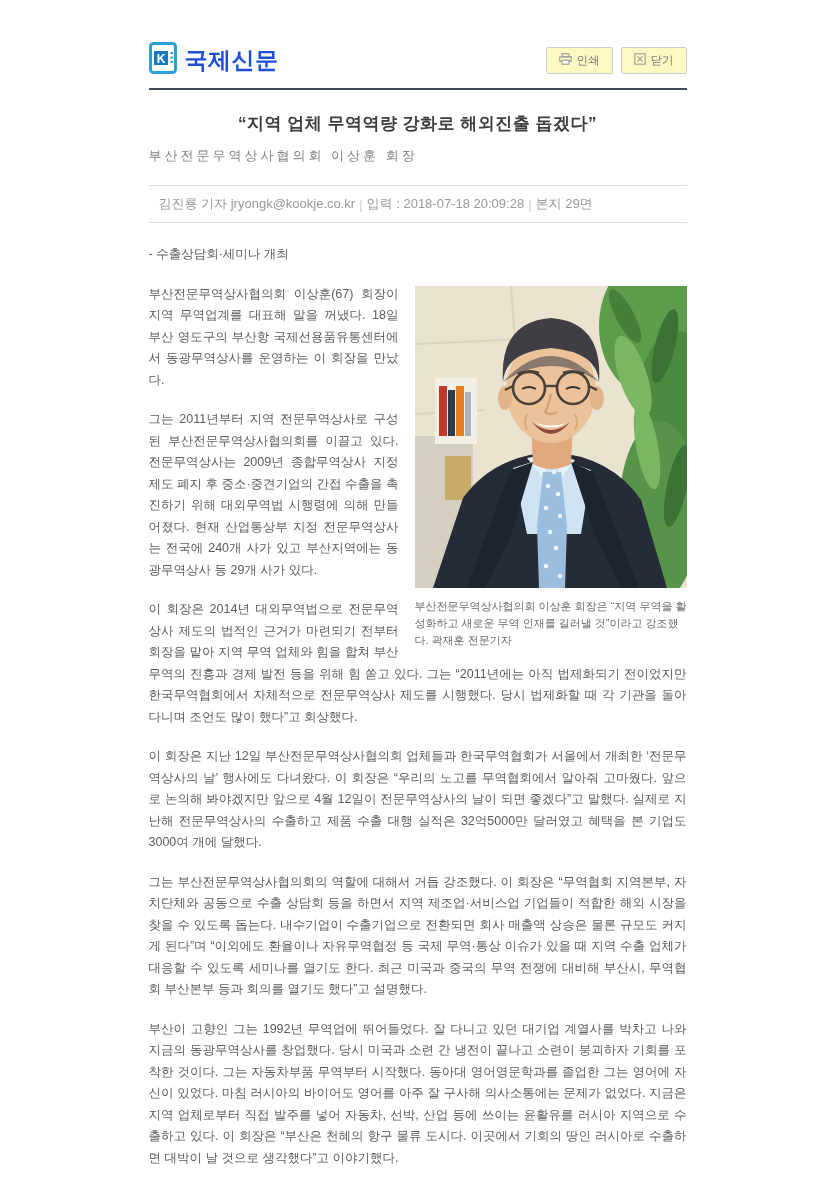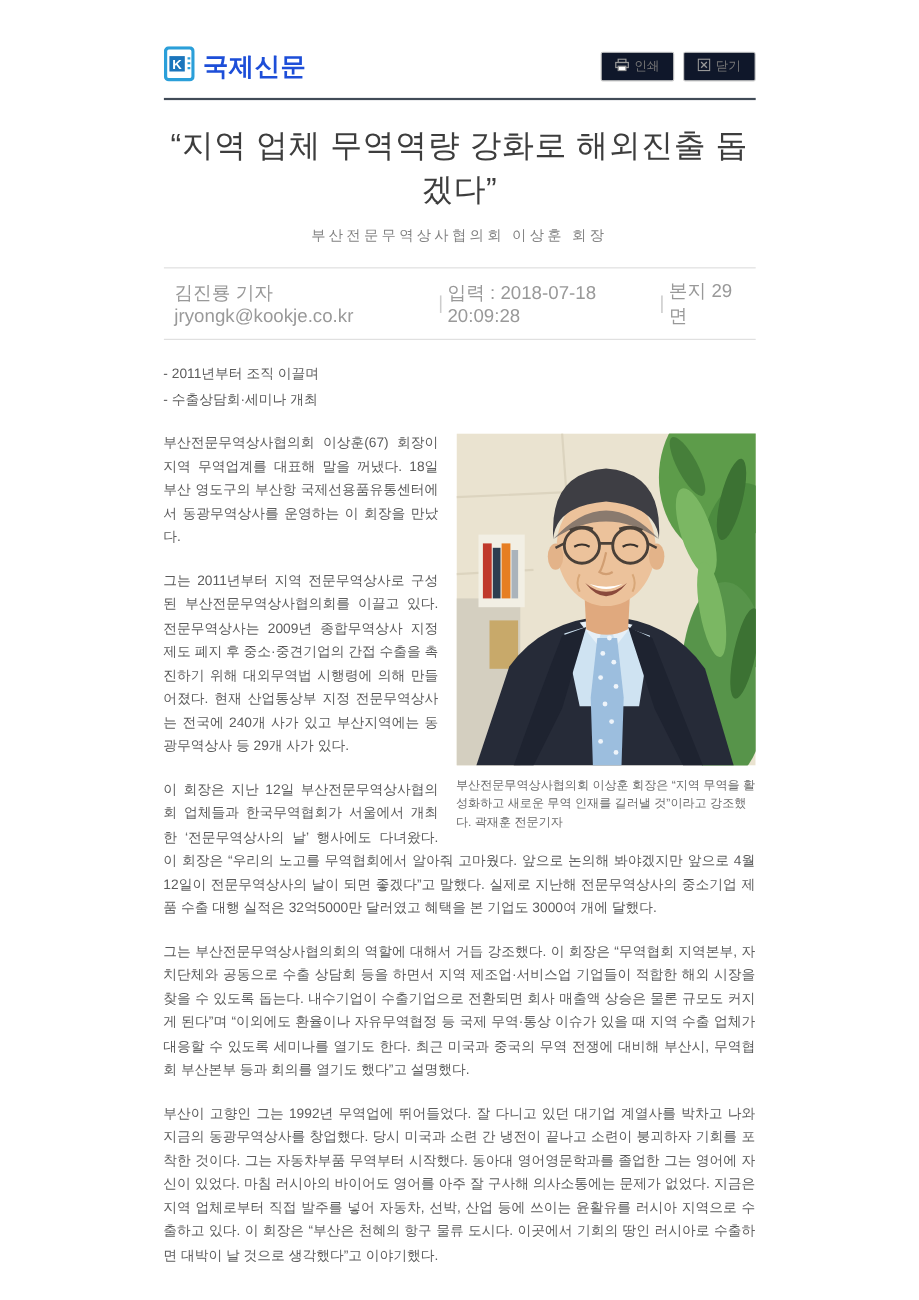--- a/index.html
+++ b/index.html
@@ -34,50 +34,50 @@
     font-weight: 700;
     color: #1d4ed8;
     letter-spacing: 0.5px;
   }
   .head-buttons { display: flex; gap: 8px; }
   .hbtn {
     display: inline-flex;
     align-items: center;
     gap: 5px;
     border: 1px solid #ccc;
-    background: #0f172a;
+    background: #fef9c3;
     color: #777;
     font-size: 11.5px;
     padding: 5px 12px;
     border-radius: 2px;
     cursor: pointer;
     font-family: inherit;
   }
   
   .headline {
     text-align: center;
-    font-size: 29px;
-    font-weight: 400;
+    font-size: 17px;
+    font-weight: 700;
     color: #3d3d3d;
     margin: 22px 0 12px;
     letter-spacing: 0.5px;
   }
   .sub-headline {
-    text-align: center;
+    text-align: left;
     font-size: 13px;
     color: #828282;
     letter-spacing: 3px;
     margin-bottom: 20px;
   }
   
   .byline-bar {
     border-top: 1px solid #ddd;
     border-bottom: 1px solid #ddd;
     padding: 9px 10px;
-    font-size: 17px;
+    font-size: 13px;
     color: #999;
     display: flex;
     align-items: center;
     gap: 4px;
   }
   .byline-bar .sep { color: #ccc; }
   
   .article-body {
     margin-top: 20px;
     font-size: 12.5px;
@@ -155,21 +155,20 @@
       <span>김진룡 기자 jryongk@kookje.co.kr</span>
       <span class="sep">|</span>
       <span>입력 : 2018-07-18 20:09:28</span>
       <span class="sep">|</span>
       <span>본지 29면</span>
     </div>
 
     <div class="article-body clearfix">
 
       <div class="bullets">
-        <div>- 2011년부터 조직 이끌며</div>
         <div>- 수출상담회·세미나 개최</div>
       </div>
 
 
       <figure class="photo-figure">
         <span class="photo-frame">
           <svg width="272" height="302" viewBox="0 0 272 302">
 
             <rect width="272" height="302" fill="#eae3d0"></rect>
             <line x1="0" y1="58" x2="175" y2="50" stroke="#dcd4bf" stroke-width="2"></line>
@@ -247,20 +246,21 @@
 
             <path d="M112,128 Q108,136 112,144" stroke="#d8a778" stroke-width="1.8" fill="none"></path>
             <path d="M160,128 Q164,136 160,144" stroke="#d8a778" stroke-width="1.8" fill="none"></path>
           </svg>
         </span>
         <figcaption class="photo-caption">부산전문무역상사협의회 이상훈 회장은 “지역 무역을 활성화하고 새로운 무역 인재를 길러낼 것”이라고 강조했다. 곽재훈 전문기자</figcaption>
       </figure>
 
       <p class="para">부산전문무역상사협의회 이상훈(67) 회장이 지역 무역업계를 대표해 말을 꺼냈다. 18일 부산 영도구의 부산항 국제선용품유통센터에서 동광무역상사를 운영하는 이 회장을 만났다.</p>
       <p class="para">그는 2011년부터 지역 전문무역상사로 구성된 부산전문무역상사협의회를 이끌고 있다. 전문무역상사는 2009년 종합무역상사 지정제도 폐지 후 중소·중견기업의 간접 수출을 촉진하기 위해 대외무역법 시행령에 의해 만들어졌다. 현재 산업통상부 지정 전문무역상사는 전국에 240개 사가 있고 부산지역에는 동광무역상사 등 29개 사가 있다.</p>
-      <p class="para">이 회장은 지난 12일 부산전문무역상사협의회 업체들과 한국무역협회가 서울에서 개최한 ‘전문무역상사의 날’ 행사에도 다녀왔다. 이 회장은 “우리의 노고를 무역협회에서 알아줘 고마웠다. 앞으로 논의해 봐야겠지만 앞으로 4월 12일이 전문무역상사의 날이 되면 좋겠다”고 말했다. 실제로 지난해 전문무역상사의 중소기업 제품 수출 대행 실적은 32억5000만 달러였고 혜택을 본 기업도 3000여 개에 달했다.</p>
+      <p class="para">이 회장은 2014년 대외무역법으로 전문무역상사 제도의 법적인 근거가 마련되기 전부터 회장을 맡아 지역 무역 업체와 힘을 합쳐 부산 무역의 진흥과 경제 발전 등을 위해 힘 쏟고 있다. 그는 “2011년에는 아직 법제화되기 전이었지만 한국무역협회에서 자체적으로 전문무역상사 제도를 시행했다. 당시 법제화할 때 각 기관을 돌아다니며 조언도 많이 했다”고 회상했다.</p>
+      <p class="para">이 회장은 지난 12일 부산전문무역상사협의회 업체들과 한국무역협회가 서울에서 개최한 ‘전문무역상사의 날’ 행사에도 다녀왔다. 이 회장은 “우리의 노고를 무역협회에서 알아줘 고마웠다. 앞으로 논의해 봐야겠지만 앞으로 4월 12일이 전문무역상사의 날이 되면 좋겠다”고 말했다. 실제로 지난해 전문무역상사의 수출하고 제품 수출 대행 실적은 32억5000만 달러였고 혜택을 본 기업도 3000여 개에 달했다.</p>
       <p class="para">그는 부산전문무역상사협의회의 역할에 대해서 거듭 강조했다. 이 회장은 “무역협회 지역본부, 자치단체와 공동으로 수출 상담회 등을 하면서 지역 제조업·서비스업 기업들이 적합한 해외 시장을 찾을 수 있도록 돕는다. 내수기업이 수출기업으로 전환되면 회사 매출액 상승은 물론 규모도 커지게 된다”며 “이외에도 환율이나 자유무역협정 등 국제 무역·통상 이슈가 있을 때 지역 수출 업체가 대응할 수 있도록 세미나를 열기도 한다. 최근 미국과 중국의 무역 전쟁에 대비해 부산시, 무역협회 부산본부 등과 회의를 열기도 했다”고 설명했다.</p>
       <p class="para">부산이 고향인 그는 1992년 무역업에 뛰어들었다. 잘 다니고 있던 대기업 계열사를 박차고 나와 지금의 동광무역상사를 창업했다. 당시 미국과 소련 간 냉전이 끝나고 소련이 붕괴하자 기회를 포착한 것이다. 그는 자동차부품 무역부터 시작했다. 동아대 영어영문학과를 졸업한 그는 영어에 자신이 있었다. 마침 러시아의 바이어도 영어를 아주 잘 구사해 의사소통에는 문제가 없었다. 지금은 지역 업체로부터 직접 발주를 넣어 자동차, 선박, 산업 등에 쓰이는 윤활유를 러시아 지역으로 수출하고 있다. 이 회장은 “부산은 천혜의 항구 물류 도시다. 이곳에서 기회의 땅인 러시아로 수출하면 대박이 날 것으로 생각했다”고 이야기했다.</p>
 
     </div>
 
   </div>
 </div>
 
 </body></html>

